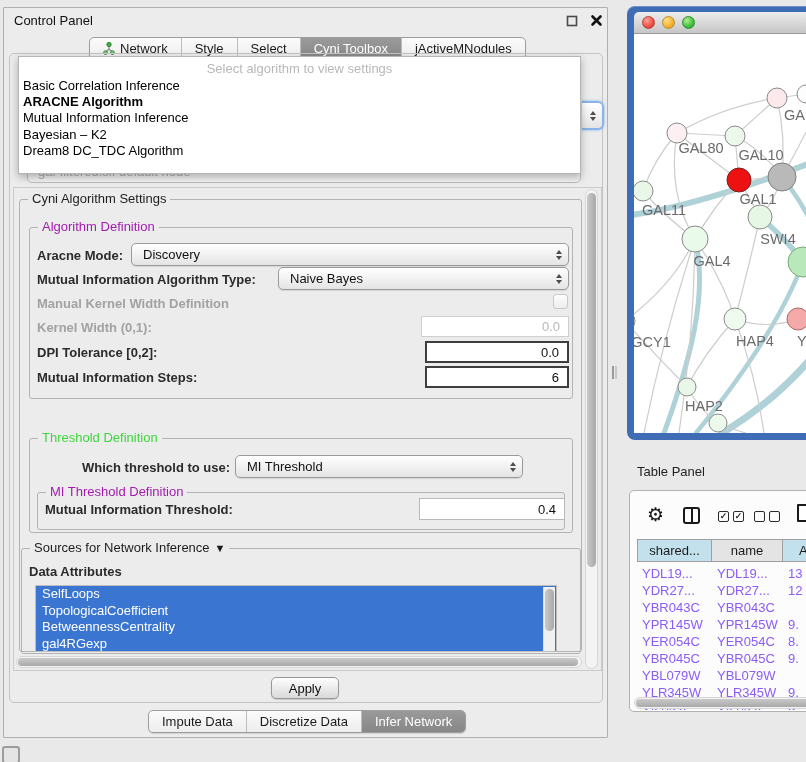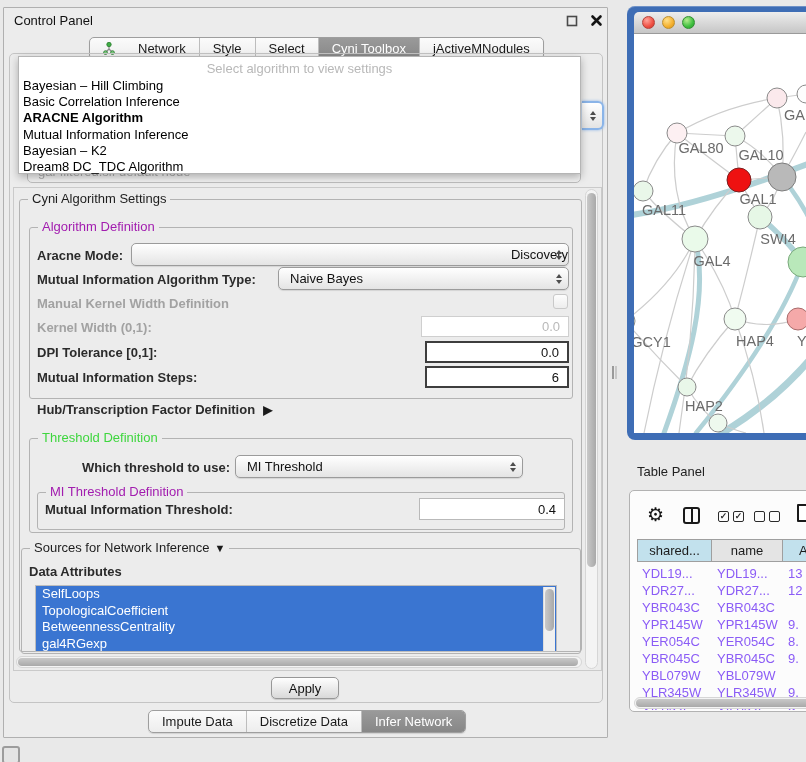--- a/index.html
+++ b/index.html
@@ -21,21 +21,21 @@
     justify-content:flex-end;padding-right:8px;font:13px "Liberation Sans",sans-serif;color:#111;}
   .field.dark{border:2px solid #3e3e3e;}
   .field.disabled{border:1px solid #cfcfcf;color:#b9b9b9;}
   .groupbox{position:absolute;border:1px solid #b3b3b3;border-radius:3px;}
   .legend{position:absolute;top:-9px;left:8px;background:#ececec;padding:0 4px;
     font:13px "Liberation Sans",sans-serif;color:#1d1d1d;white-space:nowrap;display:flex;align-items:center;gap:5px;}
   .legend.blue{color:#a21caf;}
   .legend.green{color:#3ed63e;}
   .seg{display:flex;position:absolute;height:23px;border:1px solid #9e9e9e;border-radius:5px;
     background:linear-gradient(#fbfbfb,#ededed);overflow:hidden;box-shadow:0 1px 1px rgba(0,0,0,.12);}
-  .seg .tab{display:flex;align-items:center;gap:23px;padding:0 13px;font:13px "Liberation Sans",sans-serif;
+  .seg .tab{display:flex;align-items:center;gap:5px;padding:0 13px;font:13px "Liberation Sans",sans-serif;
     color:#1a1a1a;border-left:1px solid #bdbdbd;}
   .seg .tab:first-child{border-left:none;}
   .seg .tab.sel{background:linear-gradient(#9a9a9a,#878787);color:#fff;}
   .btn{position:absolute;border:1px solid #979797;border-radius:5px;
     background:linear-gradient(#fefefe,#d9d9d9);display:flex;align-items:center;justify-content:center;
     font:13px "Liberation Sans",sans-serif;color:#111;box-shadow:0 1px 1px rgba(0,0,0,.15);}
   .sb-track-v{position:absolute;width:13px;background:#f4f4f4;border:1px solid #d6d6d6;border-radius:7px;}
   .sb-track-h{position:absolute;height:12px;background:#f4f4f4;border:1px solid #d6d6d6;border-radius:7px;}
   .sb-thumb-v{position:absolute;left:1px;right:1px;border-radius:6px;background:linear-gradient(90deg,#c9c9c9,#a9a9a9);}
   .sb-thumb-h{position:absolute;top:1px;bottom:1px;border-radius:6px;background:linear-gradient(#c9c9c9,#a9a9a9);}
@@ -144,21 +144,20 @@
 
   <div class="combo-frag">
     <span class="stepper">
         <span class="tri-up"></span>
         <span class="tri-dn"></span>
       </span>
   </div>
 
   <div class="popup">
     <div class="prompt">Select algorithm to view settings</div>
-    <div class="item">Bayesian – Hill Climbing</div>
     <div class="item">Basic Correlation Inference</div>
     <div class="item bold">ARACNE Algorithm</div>
     <div class="item">Mutual Information Inference</div>
     <div class="item">Bayesian – K2</div>
     <div class="item">Dream8 DC_TDC Algorithm</div>
   </div>
 
   <div class="scrollpane"></div>
   <div class="sb-track-v" style="left:581px;top:181px;height:480px;">
     <div class="sb-thumb-v" style="top:3px;height:374px;"></div>
@@ -173,21 +172,21 @@
       </span>
   </div>
 
   <div class="groupbox" style="left:25px;top:219px;width:544px;height:172px;">
     <span class="legend blue">
         <span>Algorithm Definition</span>
       </span>
   </div>
 
   <div class="lbl" style="left:33px;top:240px;">Aracne Mode:</div>
-  <div class="combo" style="left:127px;top:235px;width:438px;height:23px;justify-content:flex-end;">
+  <div class="combo" style="left:127px;top:235px;width:438px;height:23px;">
     <span>Discovery</span>
     <span class="stepper">
         <span class="tri-up"></span>
         <span class="tri-dn"></span>
       </span>
   </div>
 
   <div class="lbl" style="left:33px;top:264px;">Mutual Information Algorithm Type:</div>
   <div class="combo" style="left:274px;top:259px;width:291px;height:23px;">
     <span>Naive Bayes</span>
@@ -196,29 +195,26 @@
         <span class="tri-dn"></span>
       </span>
   </div>
 
   <div class="lbl disabled" style="left:33px;top:288px;">Manual Kernel Width Definition</div>
   <div class="checkbox" style="left:549px;top:286px;"></div>
 
   <div class="lbl disabled" style="left:33px;top:312px;">Kernel Width (0,1):</div>
   <div class="field disabled" style="left:417px;top:308px;width:148px;height:21px;">0.0</div>
 
-  <div class="lbl" style="left:33px;top:337px;">DPI Tolerance [0,1]:</div>
+  <div class="lbl" style="left:33px;top:337px;">DPI Tolerance [0,2]:</div>
   <div class="field dark" style="left:421px;top:333px;width:144px;height:22px;">0.0</div>
 
   <div class="lbl" style="left:33px;top:362px;">Mutual Information Steps:</div>
   <div class="field dark" style="left:421px;top:358px;width:144px;height:22px;">6</div>
 
-  <div class="lbl" style="left:33px;top:394px;">
-    <span>Hub/Transcription Factor Definition</span><span class="hub-arrow">▶</span>
-  </div>
 
   <div class="groupbox" style="left:25px;top:430px;width:544px;height:95px;text-align:center;">
     <span class="legend green">
         <span>Threshold Definition</span>
       </span>
   </div>
   <div class="lbl" style="left:78px;top:452px;">Which threshold to use:</div>
   <div class="combo" style="left:231px;top:447px;width:288px;height:23px;">
     <span>MI Threshold</span>
     <span class="stepper">

